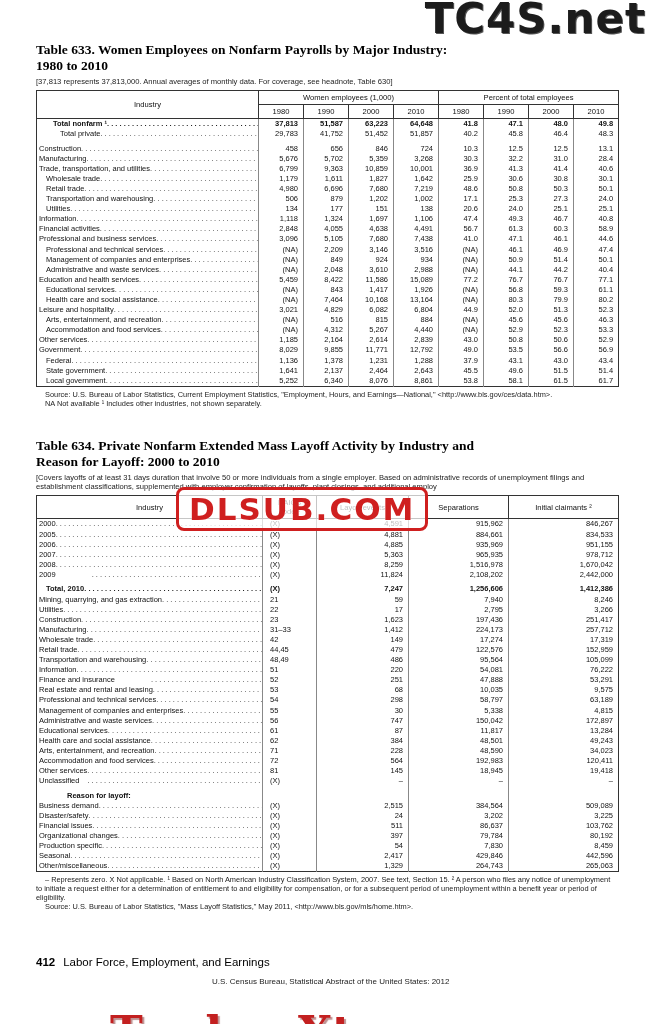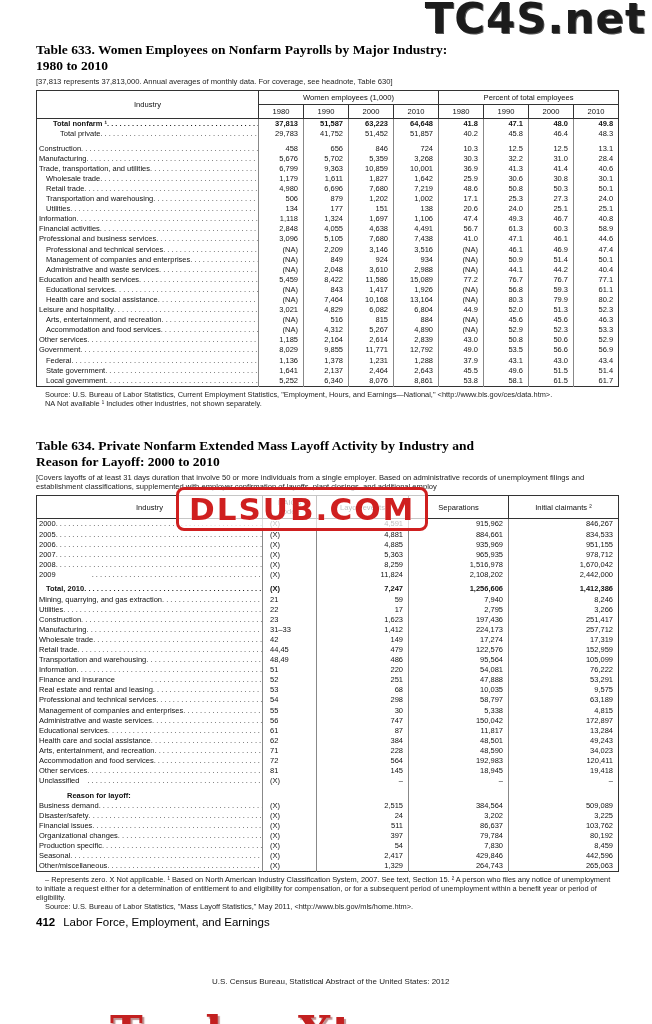--- a/index.html
+++ b/index.html
@@ -27,21 +27,21 @@
   .t tr.b td{font-weight:bold}
   .t tr.gap td{height:14.5px}
   .lblwrap{display:flex;align-items:baseline;white-space:nowrap;overflow:hidden}
   .lbl{white-space:nowrap}
   .dots{flex:1;overflow:hidden;white-space:nowrap;color:#222}
   .dots::after{content:" . . . . . . . . . . . . . . . . . . . . . . . . . . . . . . . . . . . . . . . . . . . . . . . . . . . . . . . . . . . . . . . . . . . . . . . . . . . ."}
 
   .footnote{font-size:7.4px;line-height:8.8px;color:#222;margin-top:4px}
   .footnote p{text-indent:9px}
 
-  .page-footer{position:absolute;left:36px;top:916px;font-size:11.5px;color:#000}
+  .page-footer{position:absolute;left:36px;top:956px;font-size:11.5px;color:#000}
   .page-footer .pn{font-weight:bold;margin-right:8px}
   .credit{position:absolute;left:212px;top:977px;font-size:8px;color:#222}
 
   .wm-top{position:absolute;top:-6px;right:6px;font-size:42px;font-weight:bold;
           color:#1c1c1c;font-family:"DejaVu Sans",sans-serif;letter-spacing:1px;
           text-shadow:1px 1px 0 #555}
   .wm-mid{position:absolute;top:487px;left:176px;font-size:31px;font-weight:bold;
           color:#cf1f1f;font-family:"DejaVu Sans",sans-serif;letter-spacing:2px;
           border:3px solid #cf1f1f;border-radius:8px;padding:1px 10px;
           background:rgba(255,255,255,0.72);text-shadow:0 0 1px #fff}
@@ -415,21 +415,21 @@
           <tr>
             <td>
               <div class="lblwrap" style="padding-left: 9px;">
                 <span class="lbl">Accommodation and food services</span>
                 <span class="dots"></span>
               </div>
             </td>
             <td class="num">(NA)</td>
             <td class="num">4,312</td>
             <td class="num">5,267</td>
-            <td class="num">4,890</td>
+            <td class="num">4,440</td>
             <td class="num">(NA)</td>
             <td class="num">52.9</td>
             <td class="num">52.3</td>
             <td class="num">53.3</td>
           </tr>
           <tr>
             <td>
               <div class="lblwrap" style="padding-left: 2px;">
                 <span class="lbl">Other services</span>
                 <span class="dots"></span>

